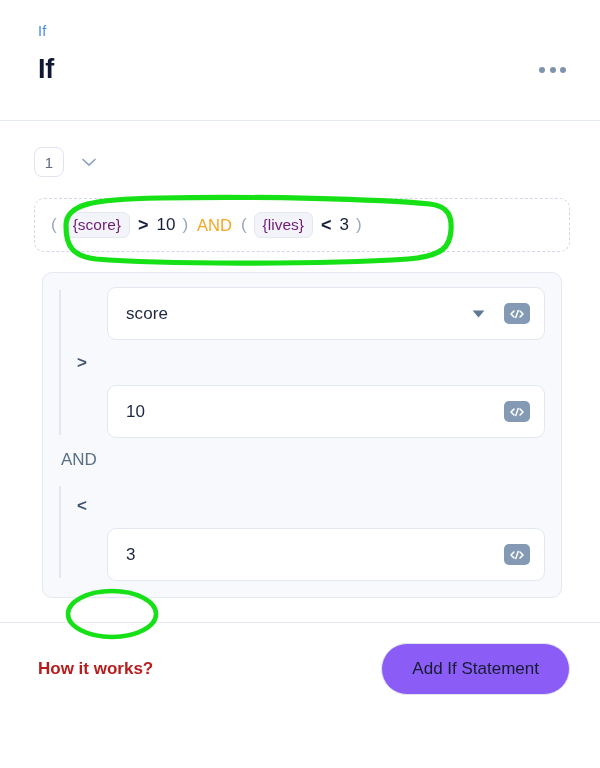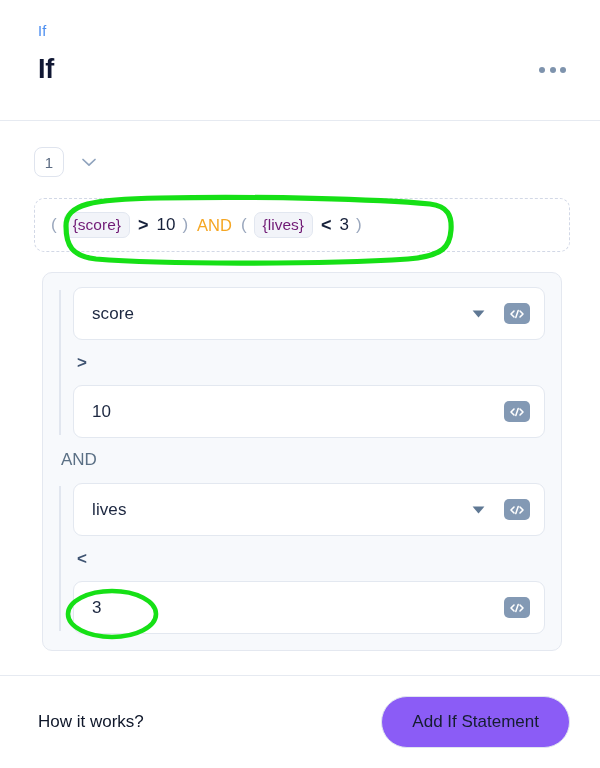--- a/index.html
+++ b/index.html
@@ -196,20 +196,21 @@
 
   .field {
     position: relative;
     background: #ffffff;
     border: 1.3px solid #e3e8f0;
     border-radius: 9px;
     height: 53px;
     display: flex;
     align-items: center;
     padding: 0 14px 0 18px;
+    margin-left: 34px;
   }
 
   .field-value {
     flex: 1 1 auto;
     font-size: 17px;
     color: #1c2740;
     letter-spacing: .1px;
   }
 
   .caret {
@@ -254,22 +255,23 @@
 
   .footer {
     display: flex;
     align-items: center;
     justify-content: space-between;
     padding: 20px 30px 0 38px;
   }
 
   .how-link {
     font-size: 17px;
-    color: #0f172a;
-    cursor: pointer;
+    color: #b91c1c;
+    cursor: pointer;
+    font-weight: bold;
   }
 
   .add-btn {
     background: #8b5cf6;
     border: 1.3px solid #e0e6ef;
     border-radius: 26px;
     padding: 15px 30px;
     font-size: 17px;
     font-weight: normal;
     color: #151d30;
@@ -355,35 +357,20 @@
               <path d="M12 3 L15 6 L12 9" fill="none" stroke="#ffffff" stroke-width="1.6" stroke-linecap="round" stroke-linejoin="round"></path>
               <path d="M10.2 2.4 L7.8 9.6" fill="none" stroke="#ffffff" stroke-width="1.5" stroke-linecap="round"></path>
             </svg>
           </span>
         </div>
       </div>
 
       <div class="logic-sep">AND</div>
 
       <div class="cond-group">
-        <div class="field">
-          <span class="field-value">lives</span>
-          <span class="caret">
-            <svg width="15" height="15" viewBox="0 0 15 15">
-              <path d="M1.6 4.6 L13.4 4.6 L7.5 11.6 Z" fill="#5f7894"></path>
-            </svg>
-          </span>
-          <span class="code-btn">
-            <svg width="18" height="12" viewBox="0 0 18 12">
-              <path d="M6 3 L3 6 L6 9" fill="none" stroke="#ffffff" stroke-width="1.6" stroke-linecap="round" stroke-linejoin="round"></path>
-              <path d="M12 3 L15 6 L12 9" fill="none" stroke="#ffffff" stroke-width="1.6" stroke-linecap="round" stroke-linejoin="round"></path>
-              <path d="M10.2 2.4 L7.8 9.6" fill="none" stroke="#ffffff" stroke-width="1.5" stroke-linecap="round"></path>
-            </svg>
-          </span>
-        </div>
 
         <div class="operator">&lt;</div>
 
         <div class="field">
           <span class="field-value">3</span>
           <span class="code-btn">
             <svg width="18" height="12" viewBox="0 0 18 12">
               <path d="M6 3 L3 6 L6 9" fill="none" stroke="#ffffff" stroke-width="1.6" stroke-linecap="round" stroke-linejoin="round"></path>
               <path d="M12 3 L15 6 L12 9" fill="none" stroke="#ffffff" stroke-width="1.6" stroke-linecap="round" stroke-linejoin="round"></path>
               <path d="M10.2 2.4 L7.8 9.6" fill="none" stroke="#ffffff" stroke-width="1.5" stroke-linecap="round"></path>

